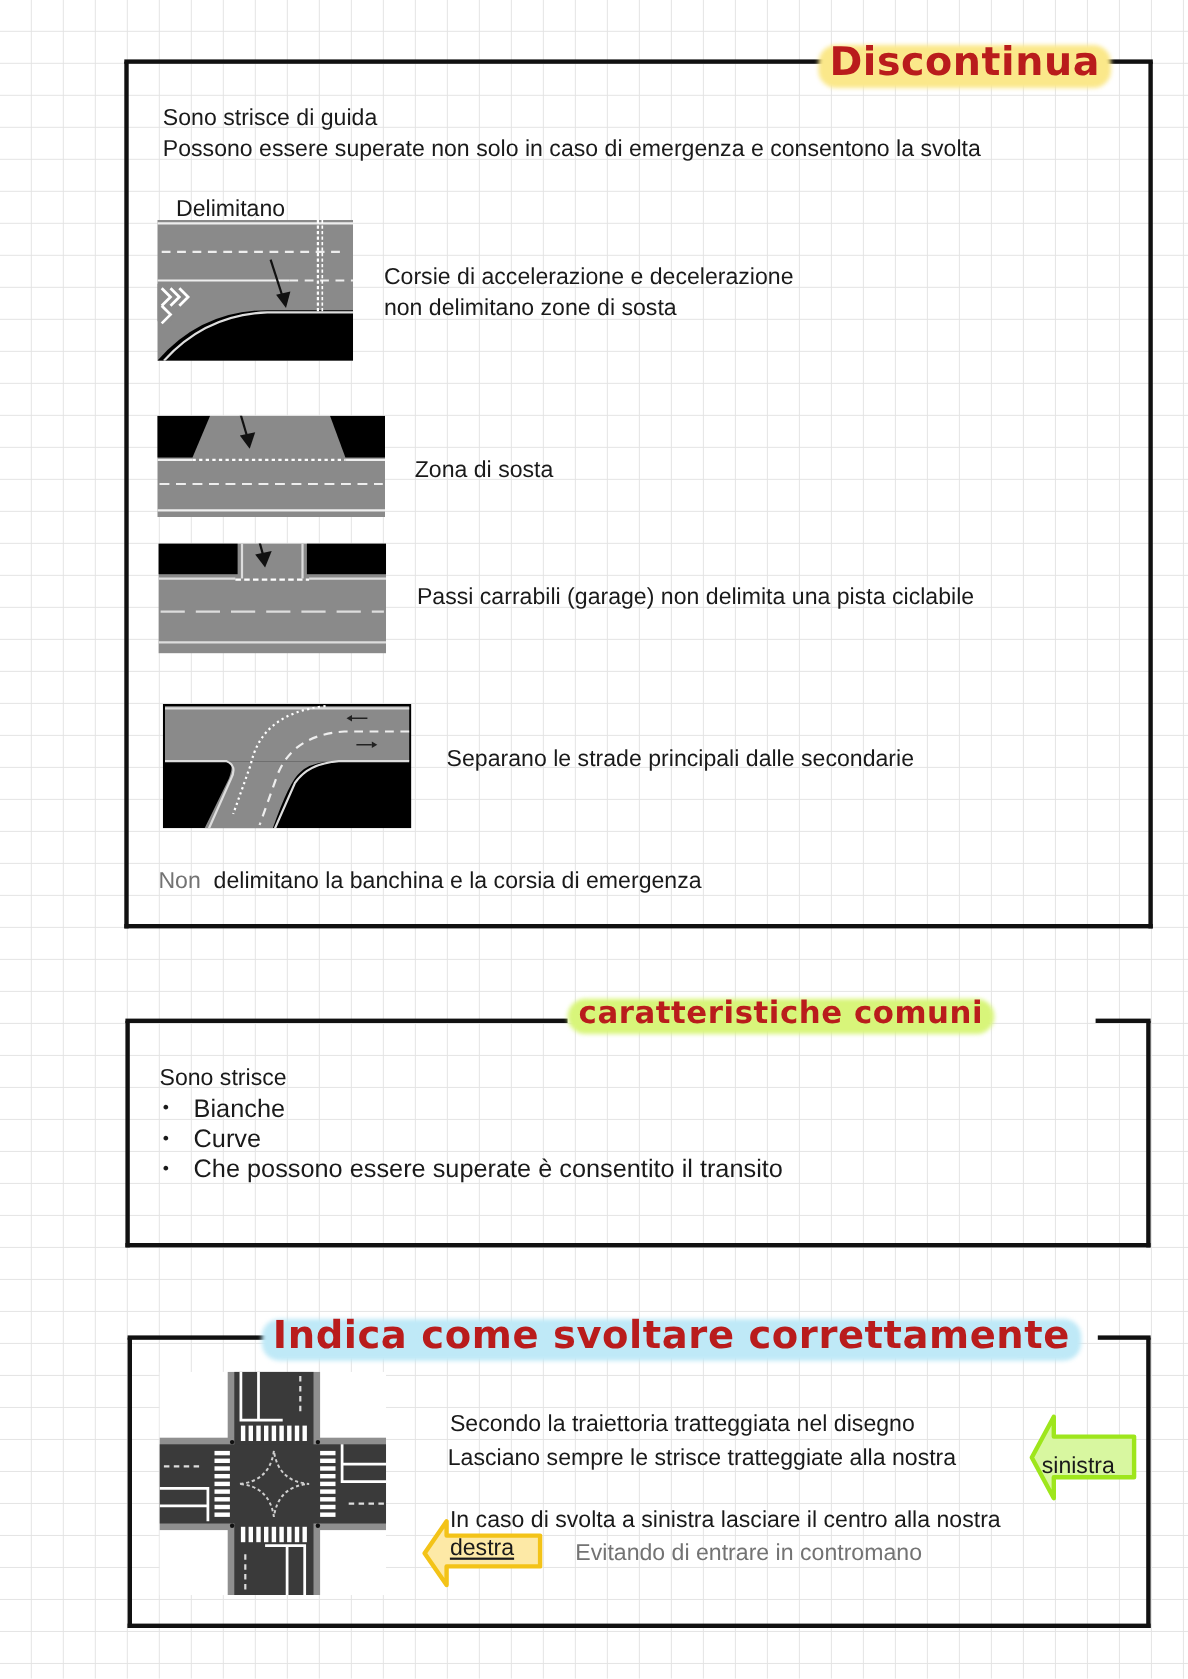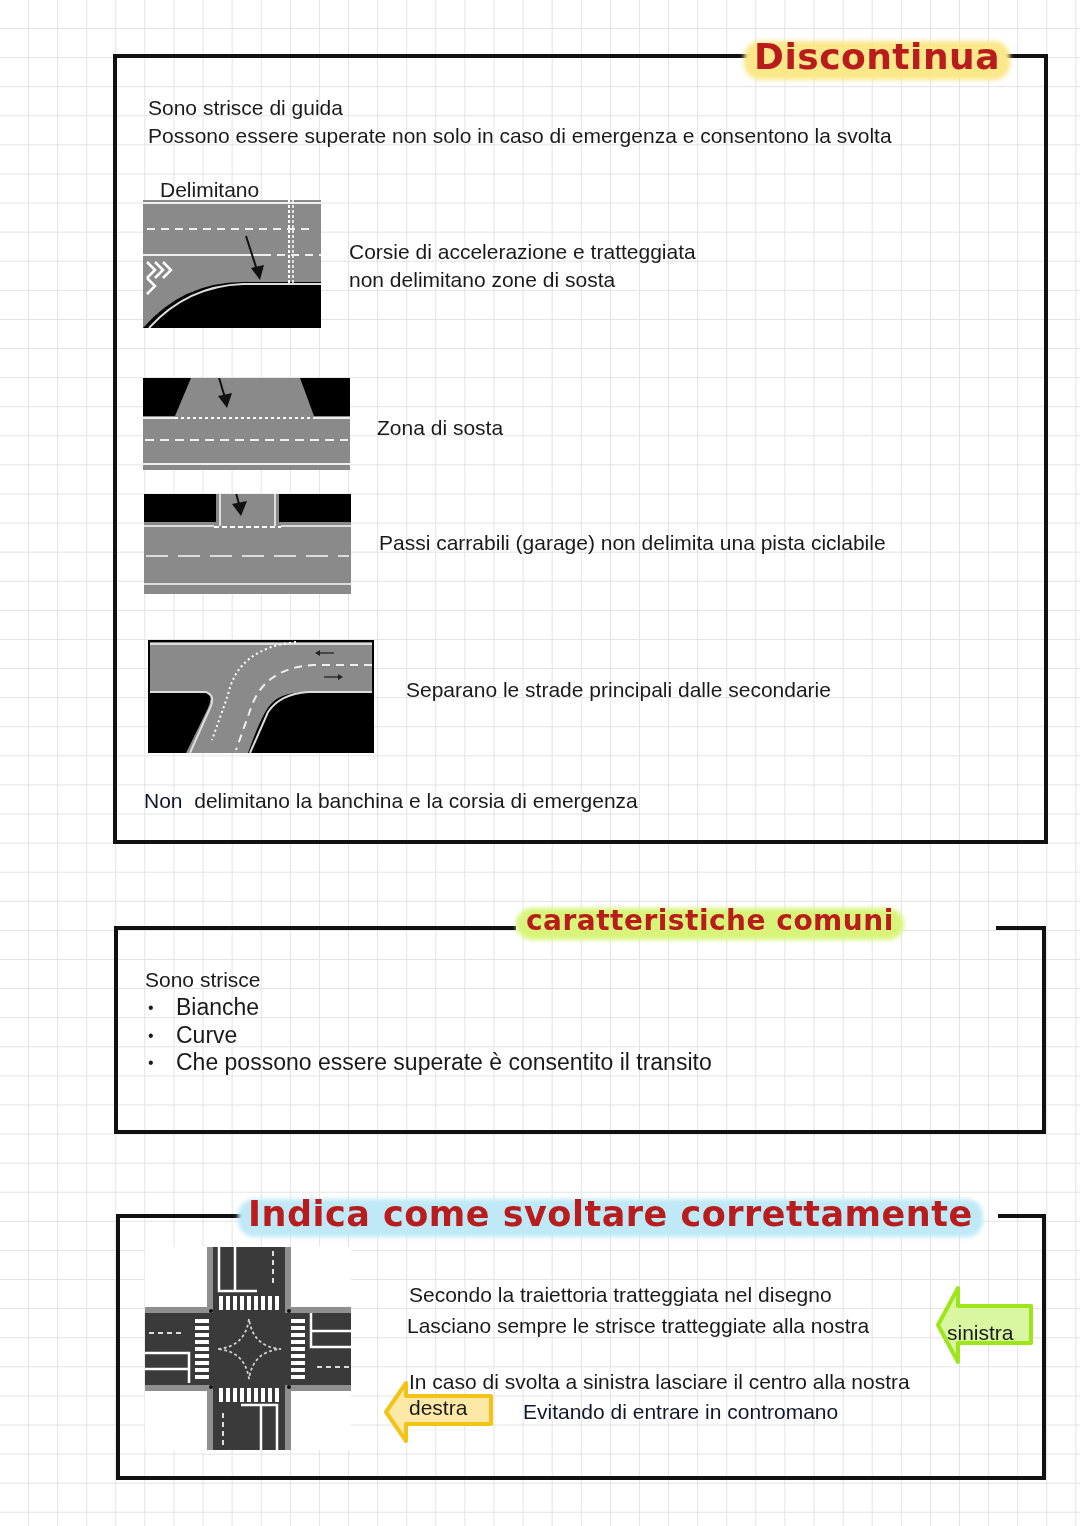--- a/index.html
+++ b/index.html
@@ -34,21 +34,21 @@
     padding: 0 6px;
   }
   .title .hl {
     position: absolute; left: -4px; right: -4px; top: 12%; bottom: -8%;
     border-radius: 16px; z-index: 0; filter: blur(2px);
   }
   .title span.txt { position: relative; z-index: 1; }
   .txt-line {
     position: absolute; font-size: 21px; white-space: nowrap; line-height: 28px;
   }
-  .red { color: #0f172a; }
+  .red { color: #737373; }
   .pic { position: absolute; }
   .bullet-list { position: absolute; margin: 0; padding: 0; list-style: none; }
   .bullet-list li { font-size: 23px; line-height: 27.5px; position: relative; padding-left: 30px; white-space: nowrap; }
   .bullet-list li::before { content: "•"; position: absolute; left: 2px; font-size: 16px; }
   .arrow-tag { position: absolute; }
   .arrow-tag svg { position: absolute; left: 0; top: 0; }
   .arrow-tag .lbl { position: absolute; font-size: 21px; white-space: nowrap; }
 </style>
 </head>
 <body>
@@ -80,21 +80,21 @@
     <polyline points="20,62 28,70 20,78"></polyline>
     <polyline points="4,78 12,86 4,94"></polyline>
   </g>
   <path d="M0,128 Q40,82 100,82 L178,82 L178,128 Z" fill="#000"></path>
   <path d="M6,128 Q44,86 100,84 L178,84" stroke="#ddd" stroke-width="2" fill="none"></path>
   <line x1="146" y1="0" x2="146" y2="84" stroke="#fff" stroke-width="2" stroke-dasharray="3 2"></line>
   <line x1="150" y1="0" x2="150" y2="84" stroke="#fff" stroke-width="1.5" stroke-dasharray="3 2"></line>
   <line x1="103" y1="36" x2="114" y2="70" stroke="#111" stroke-width="2"></line>
   <polygon points="108,68 121,65 117,80" fill="#111"></polygon>
 </svg>
-<div class="txt-line" style="left:349px; top:238px;">Corsie di accelerazione e tratteggiata</div>
+<div class="txt-line" style="left:349px; top:238px;">Corsie di accelerazione e decelerazione</div>
 <div class="txt-line" style="left:349px; top:266px;">non delimitano zone di sosta</div>
 
 <svg class="pic" style="left:143px; top:378px;" width="207" height="92" viewBox="0 0 207 92">
   <rect x="0" y="0" width="207" height="92" fill="#8a8a8a"></rect>
   <polygon points="0,0 48,0 32,38 0,38" fill="#000"></polygon>
   <polygon points="157,0 207,0 207,38 171,38" fill="#000"></polygon>
   <line x1="0" y1="40" x2="32" y2="40" stroke="#eee" stroke-width="2"></line>
   <line x1="171" y1="40" x2="207" y2="40" stroke="#eee" stroke-width="2"></line>
   <line x1="32" y1="40" x2="171" y2="40" stroke="#fff" stroke-width="2" stroke-dasharray="3 3"></line>
   <line x1="2" y1="62" x2="205" y2="62" stroke="#eee" stroke-width="2" stroke-dasharray="9 6"></line>
@@ -251,16 +251,16 @@
   </svg>
   <span class="lbl" style="left:12px; top:36px;">sinistra</span>
 </div>
 
 <div class="txt-line" style="left:409px; top:1368px;">In caso di svolta a sinistra lasciare il centro alla nostra</div>
 
 <div class="arrow-tag" style="left:383px; top:1380px; width:114px; height:64px;">
   <svg width="114" height="64" viewBox="0 0 114 64">
     <polygon points="3,32 23,3 23,16 108,16 108,44 23,44 23,61" fill="#fde9a6" stroke="#f3c318" stroke-width="4" stroke-linejoin="round"></polygon>
   </svg>
-  <span class="lbl" style="left:26px; top:16px;">destra</span>
+  <span class="lbl" style="left:26px; top:16px;text-decoration:underline;">destra</span>
 </div>
 
 <div class="txt-line red" style="left:523px; top:1398px;">Evitando di entrare in contromano</div>
 
 </body></html>

